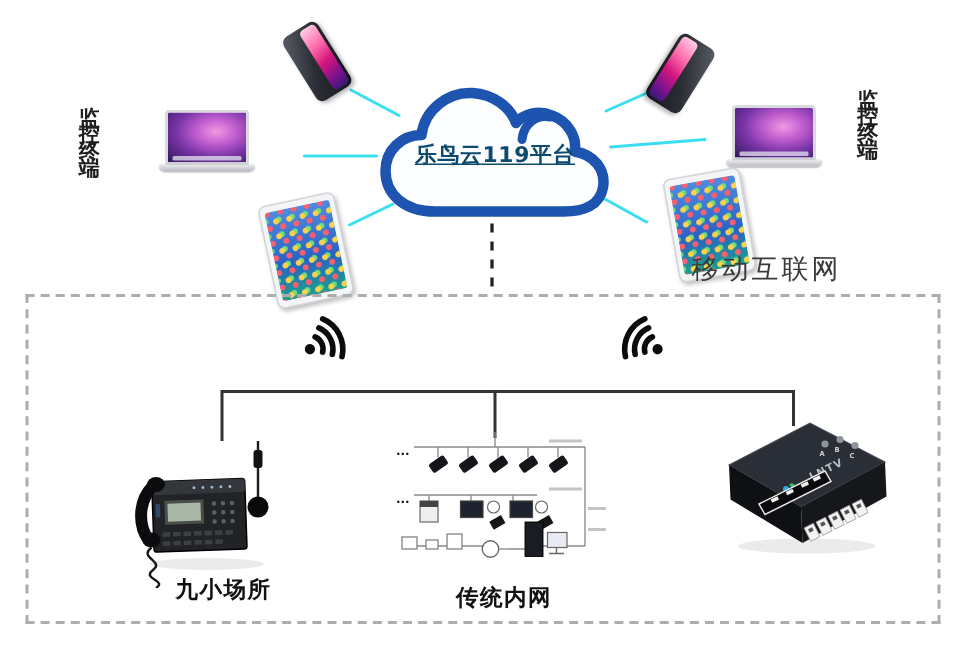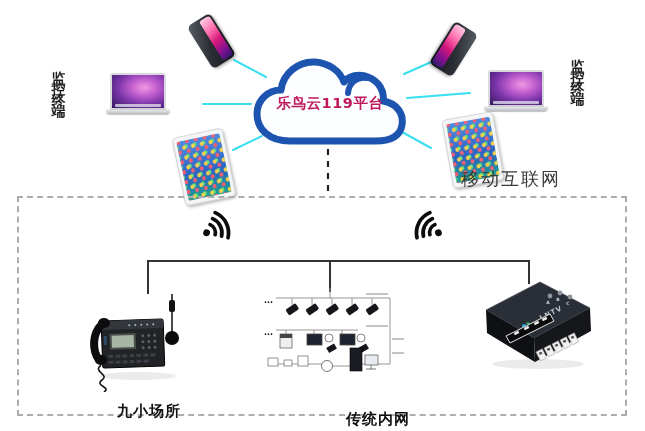--- a/index.html
+++ b/index.html
@@ -8,21 +8,21 @@
   svg{display:block;}
   .abs{position:absolute;}
   .lines-svg{position:absolute;left:0;top:0;pointer-events:none;}
   
   .vlabel{writing-mode:vertical-rl;text-orientation:upright;letter-spacing:11px;
           font-size:14px;font-weight:700;color:#1f1f1f;}
   
   .cloud-wrap{left:246px;top:50px;width:168px;height:106px;}
   .cloud-label{position:absolute;left:0;top:18px;width:100%;height:70px;display:flex;
                align-items:center;justify-content:center;font-size:14.5px;font-weight:700;
-               color:#be185d;letter-spacing:.5px;}
+               color:#0c4a6e;letter-spacing:.5px;text-decoration:underline;}
   
   .zone-box{left:17px;top:196px;width:606px;height:216px;border:2px dashed #adadad;}
   
   .laptop{width:64px;display:flex;flex-direction:column;align-items:center;}
   .lap-screen{width:52px;height:33px;border:2px solid #d9dadd;border-bottom:2px solid #cfd0d3;
               border-radius:3px 3px 0 0;
               background:radial-gradient(ellipse at 62% 38%,#ef9ae2 0%,#c35fd0 28%,#7a35a8 58%,#32175e 100%);
               position:relative;}
   .lap-screen::after{content:"";position:absolute;left:3px;right:3px;bottom:1px;height:3px;
               background:rgba(230,230,240,.75);border-radius:1px;}
@@ -198,21 +198,21 @@
       </g>
 
       <g>
         <path d="M14,32 C4,42 4,58 11,68" fill="none" stroke="#0c0c0e" stroke-width="8" stroke-linecap="round"></path>
         <ellipse cx="16" cy="31" rx="6" ry="5" fill="#0c0c0e"></ellipse>
         <ellipse cx="13" cy="68" rx="6" ry="5" fill="#0c0c0e"></ellipse>
         <path d="M13,73 C4,80 22,82 14,88 C6,94 24,95 16,100" fill="none" stroke="#161616" stroke-width="1.6"></path>
       </g>
     </svg>
   </div>
-  <div class="abs zlabel" style="left:117px;top:402px;">九小场所</div>
+  <div class="abs zlabel" style="left:117px;top:384px;">九小场所</div>
 
   <div class="abs" style="left:262px;top:286px;">
     <svg width="145" height="100" viewBox="0 0 145 100">
       <g stroke="#8a8a8a" stroke-width="0.9" fill="none">
         <line x1="68" y1="2" x2="68" y2="12"></line>
         <line x1="14" y1="12" x2="128" y2="12"></line>
         <line x1="128" y1="12" x2="128" y2="78"></line>
         <line x1="128" y1="78" x2="100" y2="78"></line>
         <line x1="14" y1="44" x2="96" y2="44"></line>
         <line x1="30" y1="12" x2="30" y2="19"></line>
@@ -271,21 +271,21 @@
       <rect x="6" y="72" width="10" height="8" fill="#fff" stroke="#777" stroke-width="0.8"></rect>
       <rect x="22" y="74" width="8" height="6" fill="#fff" stroke="#777" stroke-width="0.8"></rect>
       <rect x="36" y="70" width="10" height="10" fill="#fff" stroke="#777" stroke-width="0.8"></rect>
       <circle cx="65" cy="80" r="5.5" fill="#fff" stroke="#666" stroke-width="0.9"></circle>
       <rect x="88" y="62" width="12" height="23" fill="#191c22" stroke="#000" stroke-width="0.6"></rect>
       <rect x="103" y="69" width="13" height="10" fill="#e8ecf2" stroke="#666" stroke-width="0.8"></rect>
       <line x1="109" y1="79" x2="109" y2="83" stroke="#666" stroke-width="0.9"></line>
       <line x1="104" y1="83" x2="114" y2="83" stroke="#666" stroke-width="0.9"></line>
     </svg>
   </div>
-  <div class="abs zlabel" style="left:304px;top:410px;margin-left:42px;">传统内网</div>
+  <div class="abs zlabel" style="left:304px;top:389px;">传统内网</div>
 
   <div class="abs" style="left:468px;top:272px;">
     <svg width="130" height="100" viewBox="0 0 130 100">
       <ellipse cx="70" cy="92" rx="46" ry="5" fill="rgba(0,0,0,0.08)"></ellipse>
       <polygon points="18,38 72,10 122,36 66,66" fill="#2a2e36" stroke="#474d57" stroke-width="0.7"></polygon>
       <polygon points="66,66 122,36 123,59 67,90" fill="#15171b"></polygon>
       <polygon points="18,38 66,66 67,90 19,61" fill="#0e1013"></polygon>
 
       <g>
         <circle cx="82" cy="24" r="2.4" fill="#8f949c"></circle>

